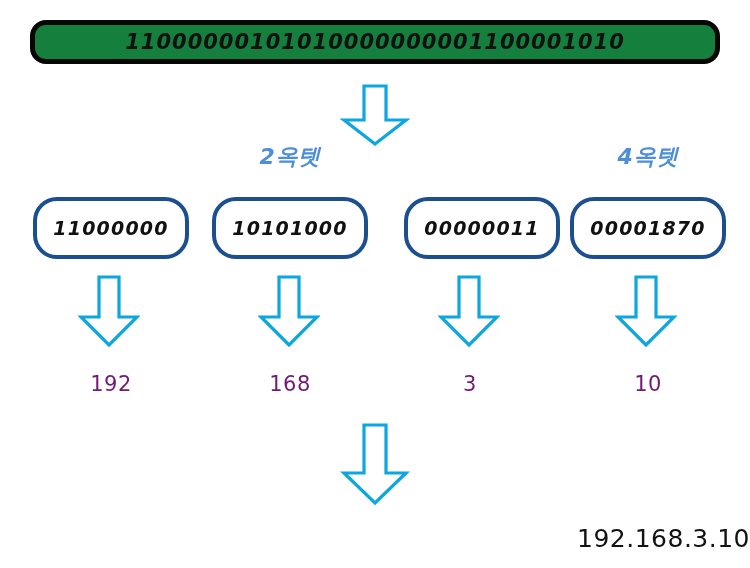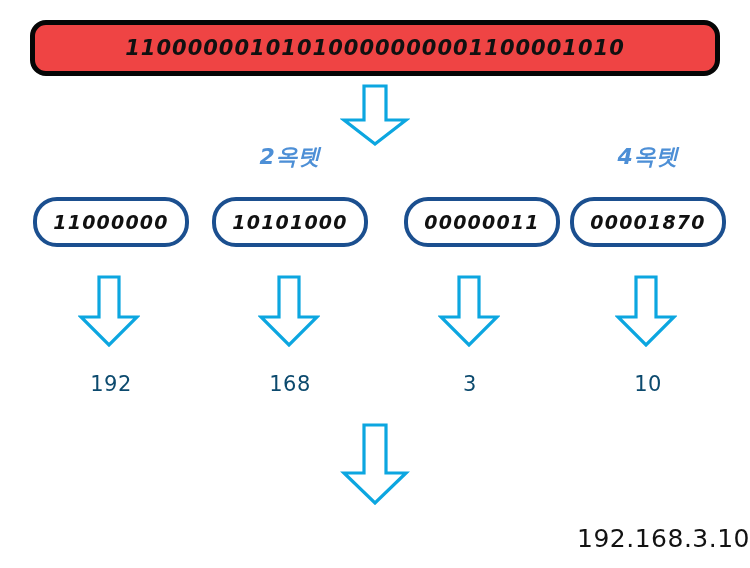--- a/index.html
+++ b/index.html
@@ -22,25 +22,25 @@
     width: 750px;
     height: 568px;
   }
 
   
   .full-binary-box {
     position: absolute;
     left: 30px;
     top: 20px;
     width: 690px;
-    height: 56px;
+    height: 44px;
     box-sizing: border-box;
     border: 5px solid #060606;
     border-radius: 16px;
-    background: #ef4444;
+    background: #15803d;
     display: flex;
     align-items: center;
     justify-content: center;
   }
   .full-binary-text {
     font-family: "DejaVu Sans", sans-serif;
     font-size: 21px;
     font-weight: 700;
     font-style: italic;
     letter-spacing: 1.0px;
@@ -60,21 +60,21 @@
     font-style: italic;
     color: #4d8fd6;
     letter-spacing: 0.5px;
   }
 
   
   .octet-box {
     position: absolute;
     top: 197px;
     width: 156px;
-    height: 50px;
+    height: 62px;
     box-sizing: border-box;
     border: 4px solid #1b4f8f;
     border-radius: 24px;
     background: #ffffff;
     display: flex;
     align-items: center;
     justify-content: center;
   }
   .octet-text {
     font-family: "DejaVu Sans", sans-serif;
@@ -88,21 +88,21 @@
 
   
   .decimal-value {
     position: absolute;
     top: 372px;
     width: 156px;
     text-align: center;
     font-family: "DejaVu Sans", sans-serif;
     font-size: 21px;
     font-weight: 400;
-    color: #0c4a6e;
+    color: #701a75;
     letter-spacing: 0.5px;
   }
 
   
   .final-result {
     position: absolute;
     top: 524px;
     left: 0;
     width: 750px;
     text-align: right;

